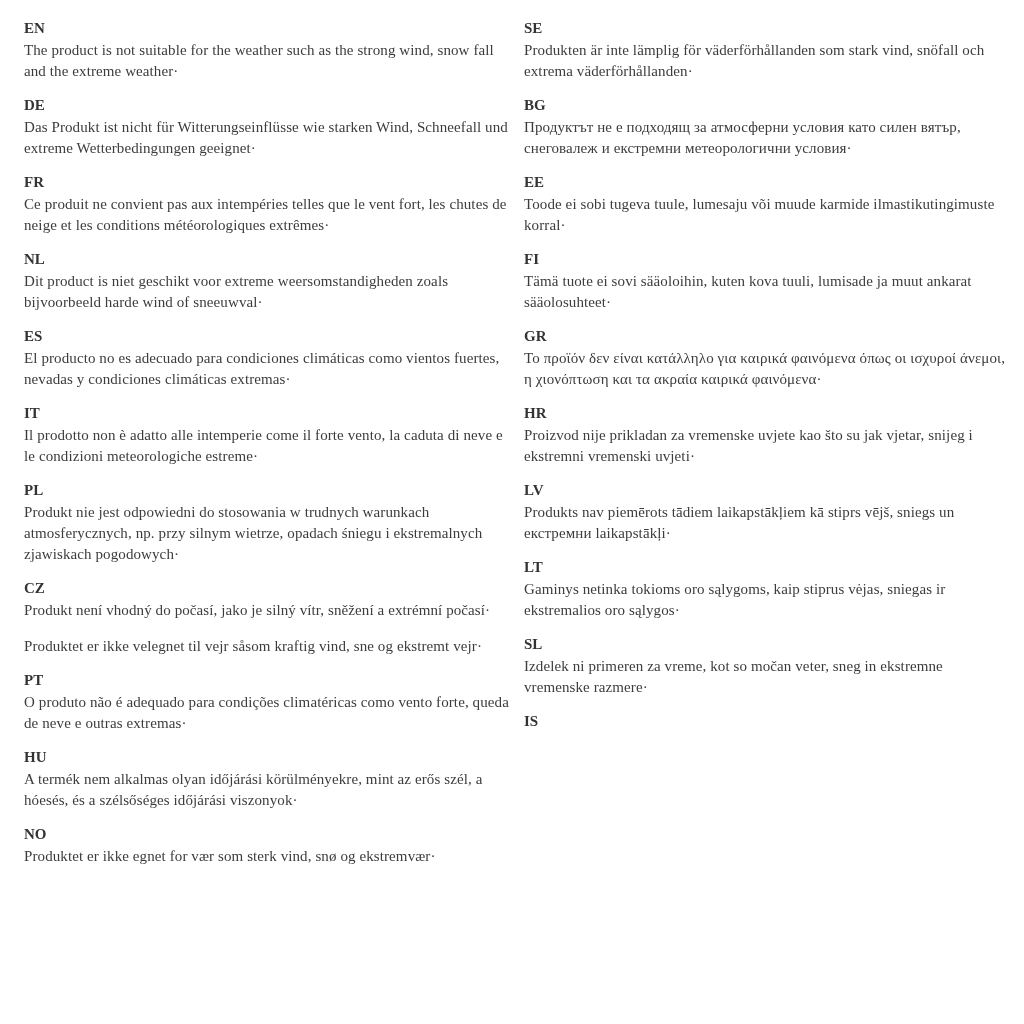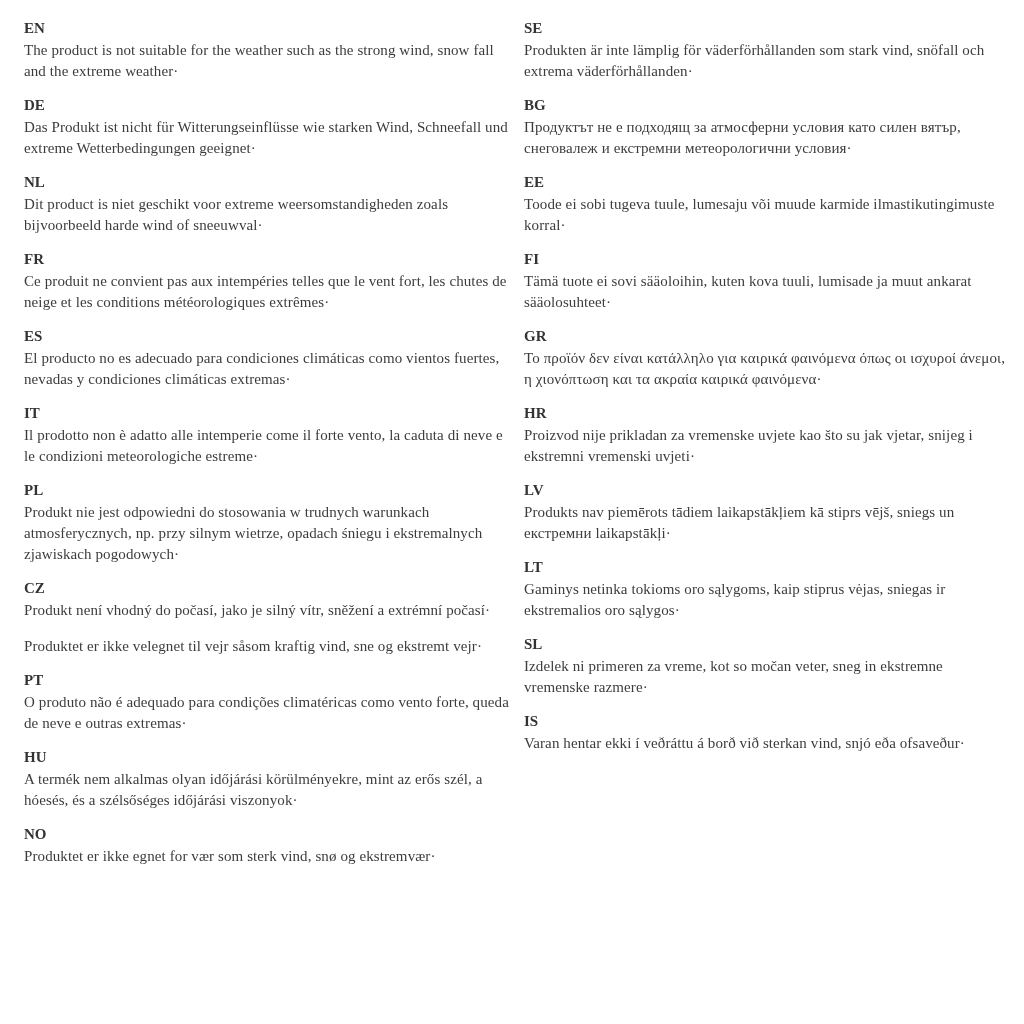--- a/index.html
+++ b/index.html
@@ -49,27 +49,27 @@
     <h2 class="code">EN</h2>
     <p class="text">The product is not suitable for the weather such as the strong wind, snow fall and the extreme weather·</p>
   </section>
 
   <section class="entry">
     <h2 class="code">DE</h2>
     <p class="text">Das Produkt ist nicht für Witterungseinflüsse wie starken Wind, Schneefall und extreme Wetterbedingungen geeignet·</p>
   </section>
 
   <section class="entry">
-    <h2 class="code">NL</h2>
-    <p class="text">Dit product is niet geschikt voor extreme weersomstandigheden zoals bijvoorbeeld harde wind of sneeuwval·</p>
+    <h2 class="code">FR</h2>
+    <p class="text">Ce produit ne convient pas aux intempéries telles que le vent fort, les chutes de neige et les conditions météorologiques extrêmes·</p>
   </section>
 
   <section class="entry">
-    <h2 class="code">FR</h2>
-    <p class="text">Ce produit ne convient pas aux intempéries telles que le vent fort, les chutes de neige et les conditions météorologiques extrêmes·</p>
+    <h2 class="code">NL</h2>
+    <p class="text">Dit product is niet geschikt voor extreme weersomstandigheden zoals bijvoorbeeld harde wind of sneeuwval·</p>
   </section>
 
   <section class="entry">
     <h2 class="code">ES</h2>
     <p class="text">El producto no es adecuado para condiciones climáticas como vientos fuertes, nevadas y condiciones climáticas extremas·</p>
   </section>
 
   <section class="entry">
     <h2 class="code">IT</h2>
     <p class="text">Il prodotto non è adatto alle intemperie come il forte vento, la caduta di neve e le condizioni meteorologiche estreme·</p>
@@ -147,16 +147,15 @@
   </section>
 
 
   <section class="entry">
     <h2 class="code">SL</h2>
     <p class="text">Izdelek ni primeren za vreme, kot so močan veter, sneg in ekstremne vremenske razmere·</p>
   </section>
 
   <section class="entry">
     <h2 class="code">IS</h2>
-    <p class="text">Varan hentar ekki í veðráttu á borð við sterkan vind, snjó eða ofsaveður·</p>
   </section>
 </div>
 </div>
 
 </body></html>

